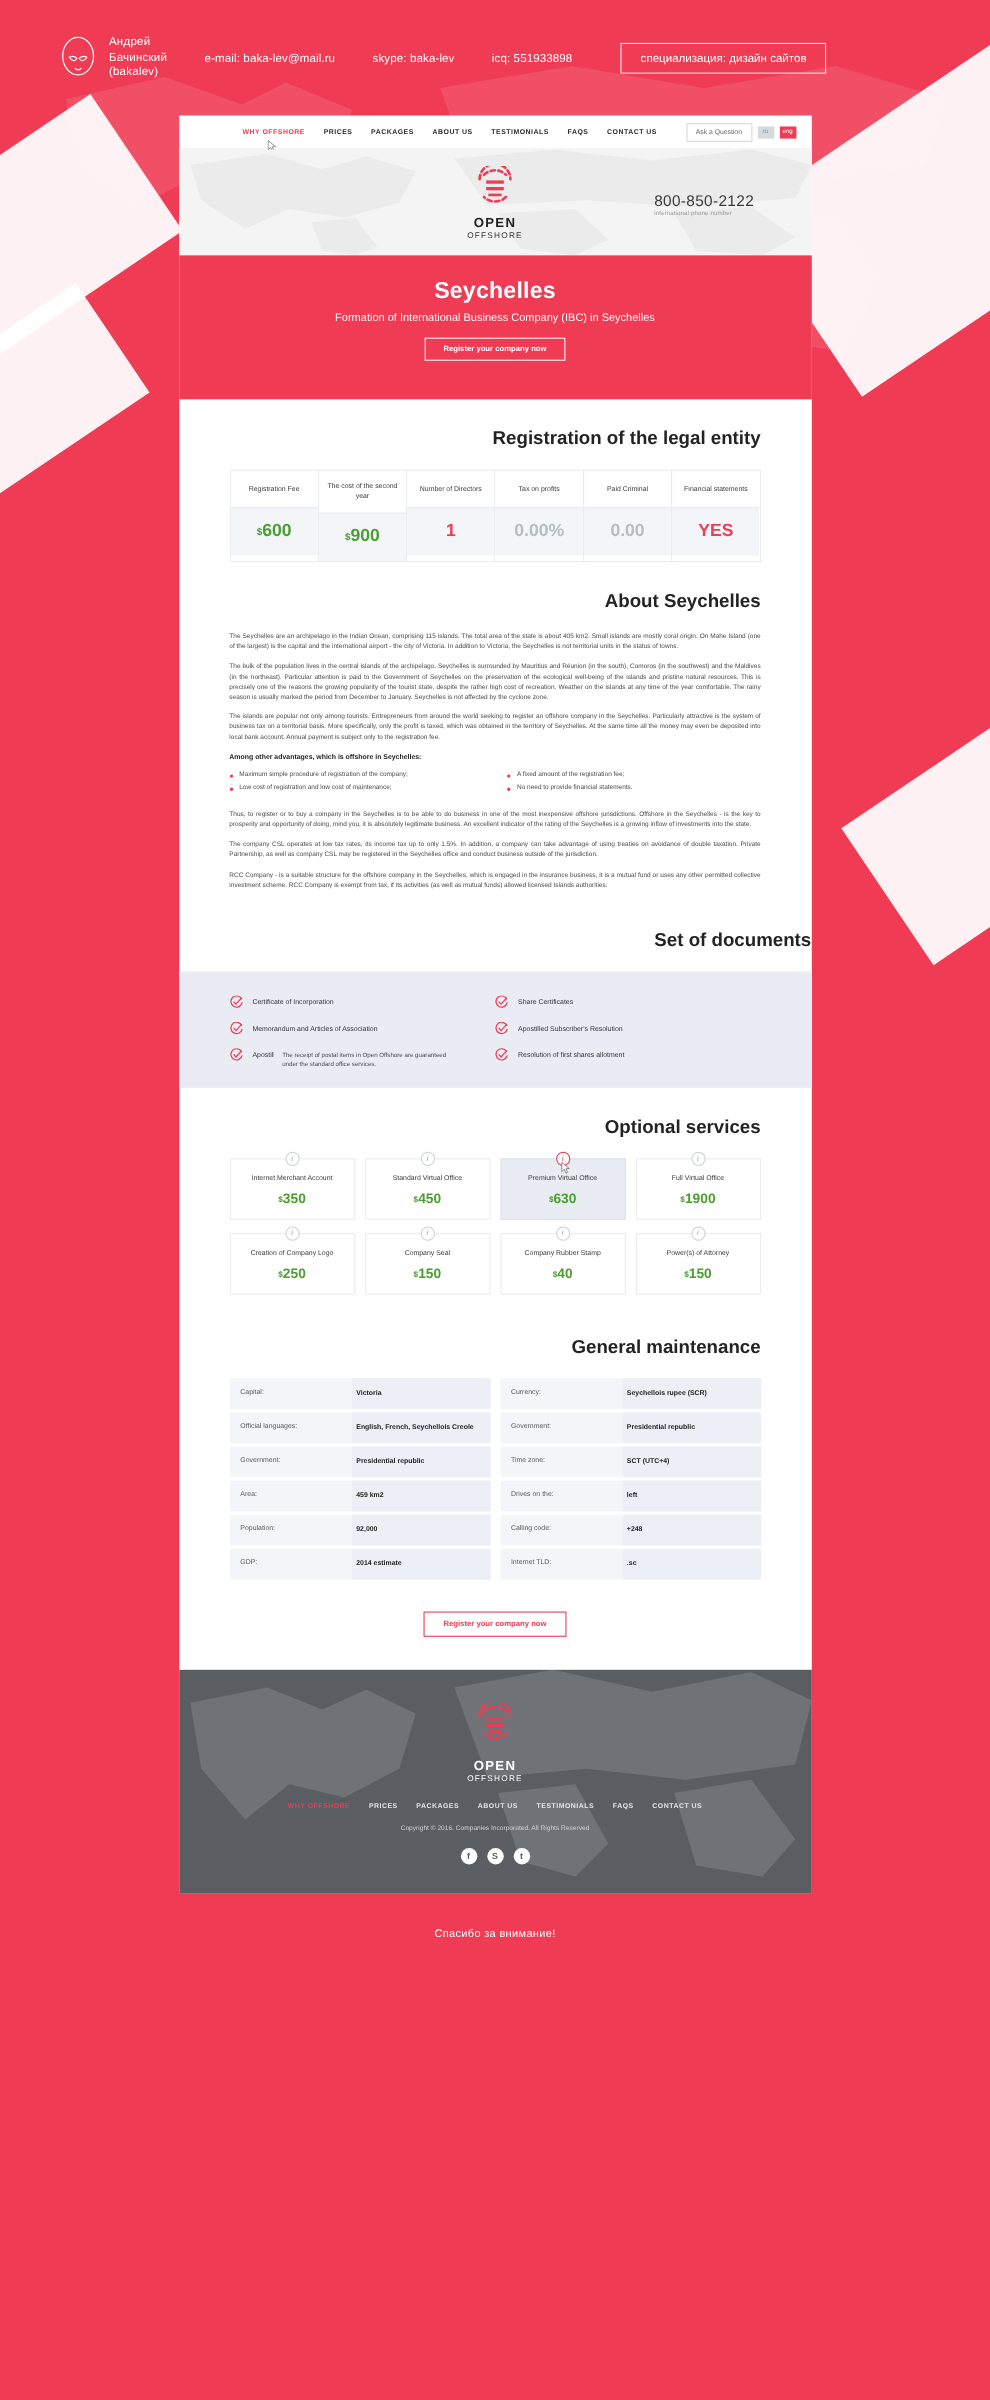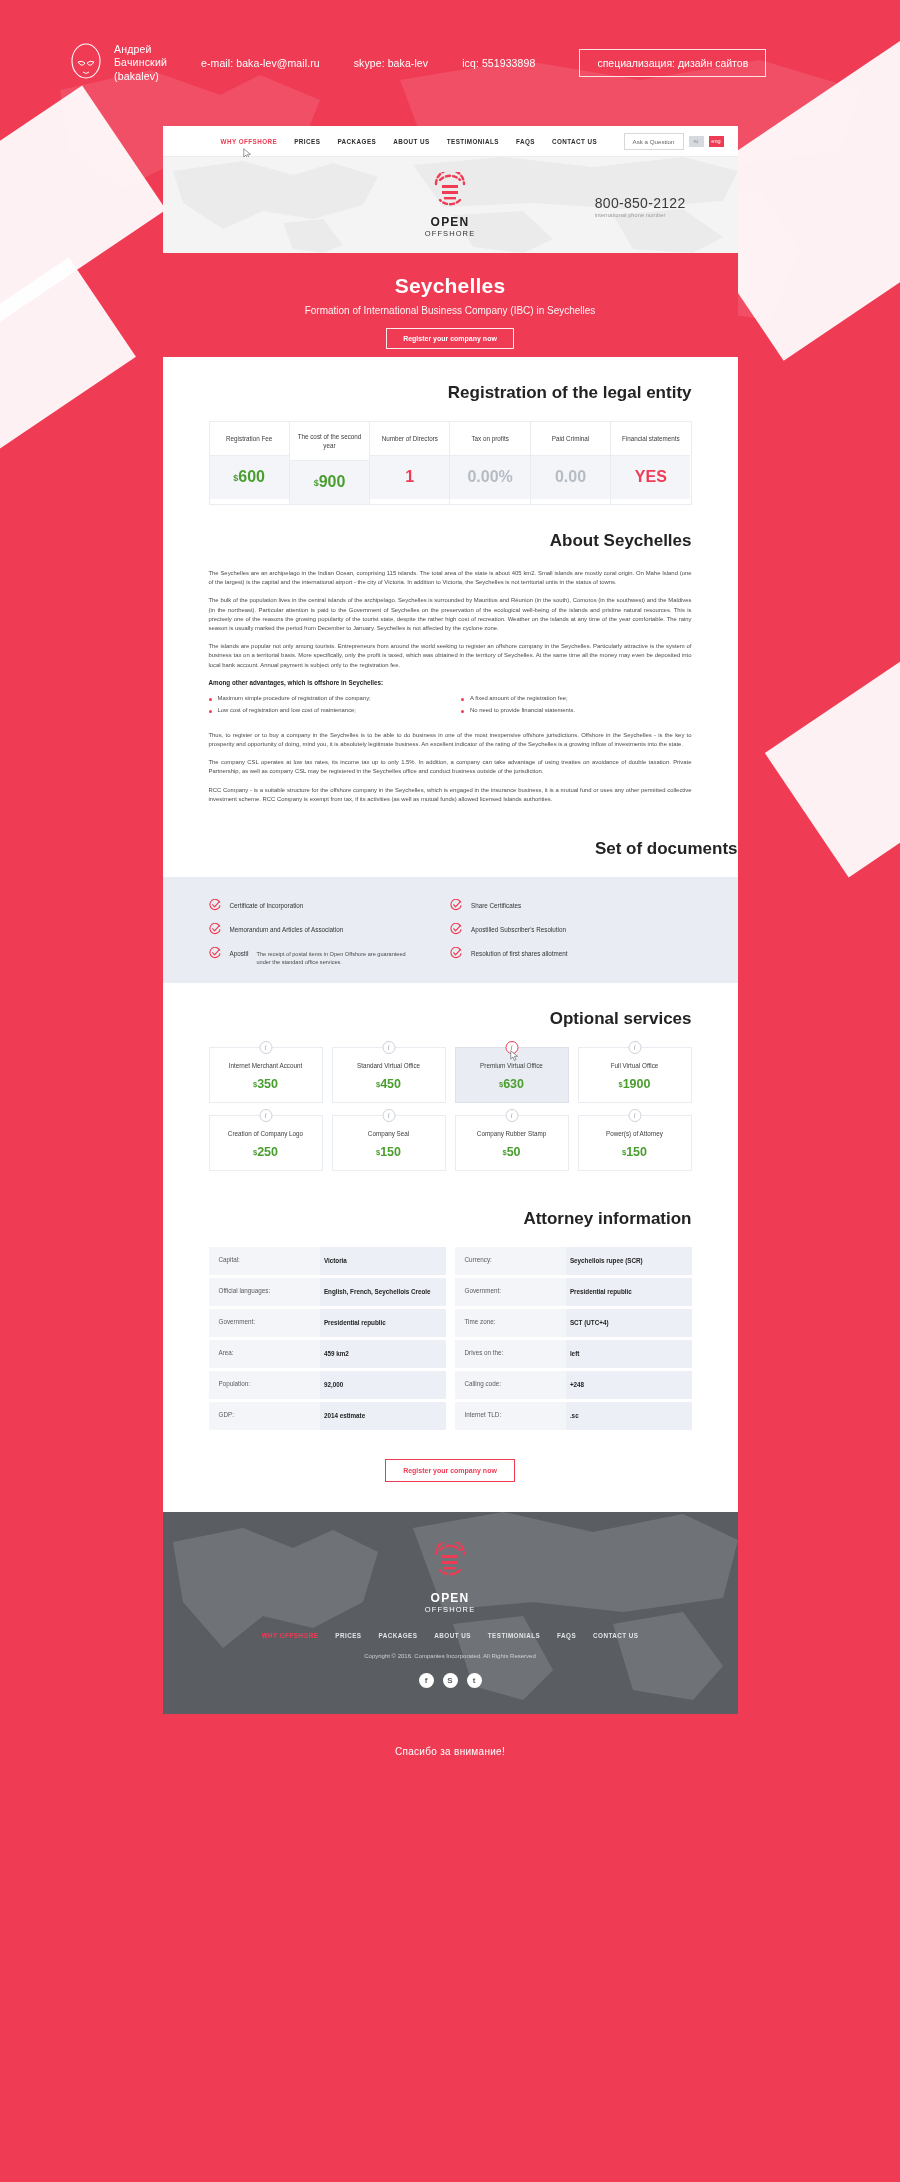--- a/index.html
+++ b/index.html
@@ -12,21 +12,21 @@
   }
   
   .bg-diag { position:absolute; background:rgba(255,255,255,0.93); pointer-events:none; }
   .diag-tr { top:-40px; right:-120px; width:420px; height:200px; transform:rotate(-34deg); transform-origin:top right; }
   .diag-l1 { top:190px; left:-260px; width:420px; height:150px; transform:rotate(-34deg); }
   .diag-l2 { top:370px; left:-300px; width:440px; height:120px; transform:rotate(-34deg); }
   .diag-r1 { top:620px; right:-300px; width:430px; height:150px; transform:rotate(-34deg); }
   .bg-map { position:absolute; inset:0; opacity:.10; pointer-events:none; }
 
   
-  .topbar { position:relative; height:126px; display:flex; align-items:center; padding-left:69px; color:#fff; z-index:5; }
+  .topbar { position:relative; height:105px; display:flex; align-items:center; padding-left:54px; color:#fff; z-index:5; }
   .alien-logo { width:34px; height:42px; margin-right:11px; flex:none; }
   .author { font-size:10.5px; line-height:13.5px; letter-spacing:.2px; margin-right:34px; white-space:nowrap; }
   .contact { font-size:10.5px; margin-right:34px; white-space:nowrap; letter-spacing:.1px;text-align:center; }
   .spec-box { border:1px solid rgba(255,255,255,.85); padding:7px 17px; font-size:10.5px; white-space:nowrap; margin-left:10px; }
 
   
   .page { position:relative; width:575px; margin:0 auto; background:#fff; z-index:4; }
 
   
   .nav { height:31px; display:flex; align-items:center; padding:0 14px; border-bottom:1px solid #ececec; }
@@ -45,21 +45,21 @@
   .logoband .bandmap { position:absolute; inset:0; opacity:.55; }
   .brand { position:relative; text-align:center; z-index:2; }
   .brand-mark { width:36px; height:36px; margin:0 auto 4px; }
   .brand-name { font-size:12px; font-weight:bold; letter-spacing:1.2px; color:#222; line-height:12px; }
   .brand-sub { font-size:7.5px; letter-spacing:1.1px; color:#333; margin-top:1px; }
   .phone { position:absolute; right:52px; top:38px; text-align:left; z-index:2; }
   .phone-num { font-size:14px; color:#3a3a3a; letter-spacing:.3px; }
   .phone-cap { font-size:5.6px; color:#9a9a9a; letter-spacing:.1px; margin-top:1px; }
 
   
-  .hero { background:#ef3b54; padding:21px 0 8px; text-align:center; color:#fff; }
+  .hero { background:#ef3b54; padding:21px 0 35px; text-align:center; color:#fff; }
   .hero h1 { font-size:21px; letter-spacing:.2px; font-weight:bold; }
   .hero p { font-size:10px; margin-top:7px; opacity:.95; }
   .hero-btn { display:inline-block; margin-top:12px; border:1px solid rgba(255,255,255,.9); padding:6px 16px; font-size:7px; font-weight:bold; }
 
   
   .section { padding:0 46px; }
   h2.sec-title { text-align:right; font-size:17px; font-weight:bold; color:#232323; padding:26px 0 18px; }
 
   
   .regtable { display:flex; border:1px solid #e9ecf1; }
@@ -360,32 +360,32 @@
           <div class="card-price"><span class="cur">$</span><span>250</span></div>
         </div>
         <div class="card">
           <div class="info-i">i</div>
           <div class="card-name">Company Seal</div>
           <div class="card-price"><span class="cur">$</span><span>150</span></div>
         </div>
         <div class="card">
           <div class="info-i">i</div>
           <div class="card-name">Company Rubber Stamp</div>
-          <div class="card-price"><span class="cur">$</span><span>50</span></div>
+          <div class="card-price"><span class="cur">$</span><span>40</span></div>
         </div>
         <div class="card">
           <div class="info-i">i</div>
           <div class="card-name">Power(s) of Attorney</div>
           <div class="card-price"><span class="cur">$</span><span>150</span></div>
         </div>
       </div>
   </div>
 
   <div class="section">
-    <h2 class="sec-title">Attorney information</h2>
+    <h2 class="sec-title">General maintenance</h2>
     <div class="ginfo">
       <div class="gcol" id="ginfo-left">
           <div class="grow">
             <div class="gk">Capital:</div>
             <div class="gv">Victoria</div>
           </div>
           <div class="grow">
             <div class="gk">Official languages:</div>
             <div class="gv">English, French, Seychellois Creole</div>
           </div>

